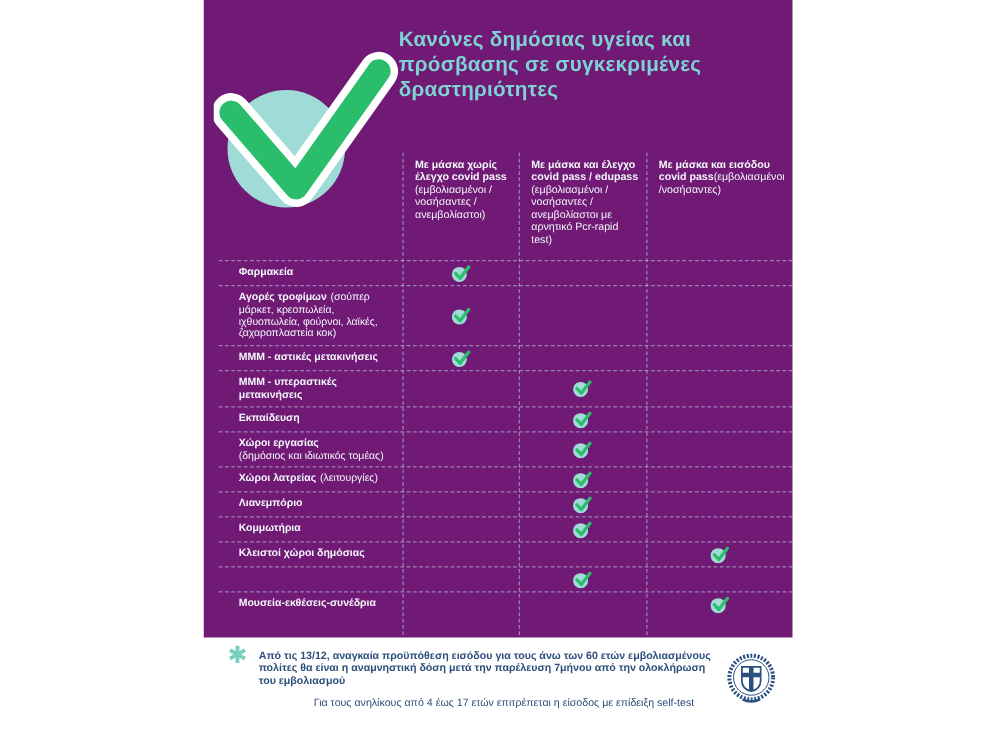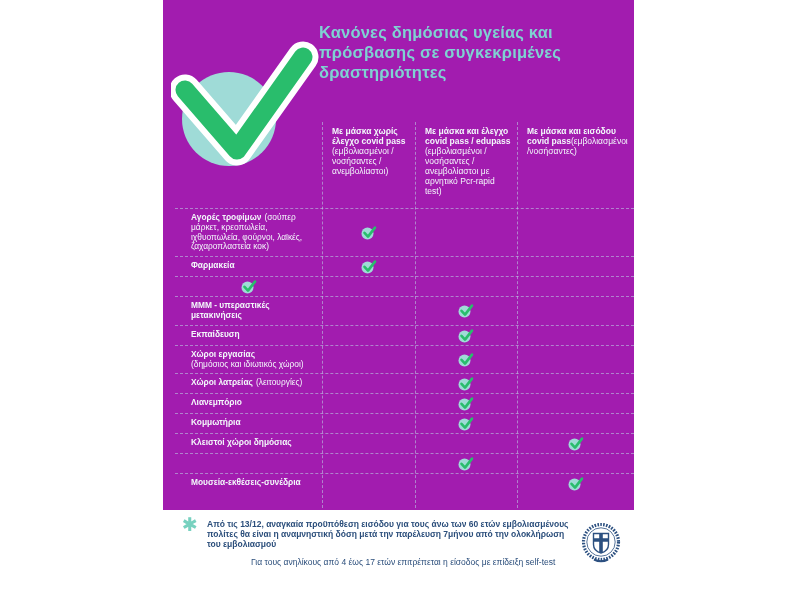--- a/index.html
+++ b/index.html
@@ -3,21 +3,21 @@
 <meta charset="utf-8">
 <style>
   html,body{margin:0;padding:0;}
   body{
     width:800px;height:589px;position:relative;background:#ffffff;
     font-family:"Liberation Sans","DejaVu Sans",sans-serif;
     -webkit-font-smoothing:antialiased;overflow:hidden;
   }
   .panel{
     position:absolute;left:163px;top:0;width:471px;height:510px;
-    background:#a21caf;overflow:hidden;
+    background:#701a75;overflow:hidden;
   }
   
   .logo-circle{
     position:absolute;left:19px;top:72px;width:94px;height:94px;
     border-radius:50%;background:#9fdbd7;
   }
   .logo-check{position:absolute;left:8px;top:38px;width:148px;height:128px;}
   
   .title{
     position:absolute;left:156px;top:22px;width:262px;
@@ -88,44 +88,45 @@
       <div class="hdr-cell"></div>
 
   <div class="hdr-cell"><span class="hb">Με μάσκα χωρίς έλεγχο covid pass</span><span class="hn">(εμβολιασμένοι / νοσήσαντες / ανεμβολίαστοι)</span></div>
 
   <div class="hdr-cell"><span class="hb">Με μάσκα και έλεγχο covid pass / edupass</span><span class="hn">(εμβολιασμένοι / νοσήσαντες / ανεμβολίαστοι με αρνητικό Pcr-rapid test)</span></div>
 
   <div class="hdr-cell inline-note"><span class="hb">Με μάσκα και εισόδου covid pass</span><span class="hn">(εμβολιασμένοι /νοσήσαντες)</span></div>
 </div>
     <div id="rows">
   <div class="row">
+    <div class="label-cell"><b>Φαρμακεία</b></div>
+    <div class="check-cell">
+  <svg class="cell-check" viewBox="0 0 16 15">
+    <circle cx="6.5" cy="8.5" r="6" fill="#9fdbd7"></circle>
+    <path d="M3.5 7.8 L7 11.6 L14 2.6" fill="none" stroke="#29bd6c" stroke-width="2.6" stroke-linecap="round" stroke-linejoin="round"></path>
+  </svg>
+</div>
+    <div class="check-cell"></div>
+    <div class="check-cell"></div>
+  </div>
+
+  <div class="row">
     <div class="label-cell"><b>Αγορές τροφίμων</b><span class="note">(σούπερ μάρκετ, κρεοπωλεία, ιχθυοπωλεία, φούρνοι, λαϊκές, ζαχαροπλαστεία κοκ)</span></div>
     <div class="check-cell">
   <svg class="cell-check" viewBox="0 0 16 15">
     <circle cx="6.5" cy="8.5" r="6" fill="#9fdbd7"></circle>
     <path d="M3.5 7.8 L7 11.6 L14 2.6" fill="none" stroke="#29bd6c" stroke-width="2.6" stroke-linecap="round" stroke-linejoin="round"></path>
   </svg>
 </div>
     <div class="check-cell"></div>
     <div class="check-cell"></div>
   </div>
 
   <div class="row">
-    <div class="label-cell"><b>Φαρμακεία</b></div>
-    <div class="check-cell">
-  <svg class="cell-check" viewBox="0 0 16 15">
-    <circle cx="6.5" cy="8.5" r="6" fill="#9fdbd7"></circle>
-    <path d="M3.5 7.8 L7 11.6 L14 2.6" fill="none" stroke="#29bd6c" stroke-width="2.6" stroke-linecap="round" stroke-linejoin="round"></path>
-  </svg>
-</div>
-    <div class="check-cell"></div>
-    <div class="check-cell"></div>
-  </div>
-
-  <div class="row">
+    <div class="label-cell"><b>ΜΜΜ - αστικές μετακινήσεις</b></div>
     <div class="check-cell">
   <svg class="cell-check" viewBox="0 0 16 15">
     <circle cx="6.5" cy="8.5" r="6" fill="#9fdbd7"></circle>
     <path d="M3.5 7.8 L7 11.6 L14 2.6" fill="none" stroke="#29bd6c" stroke-width="2.6" stroke-linecap="round" stroke-linejoin="round"></path>
   </svg>
 </div>
     <div class="check-cell"></div>
     <div class="check-cell"></div>
   </div>
 
@@ -147,21 +148,21 @@
     <div class="check-cell">
   <svg class="cell-check" viewBox="0 0 16 15">
     <circle cx="6.5" cy="8.5" r="6" fill="#9fdbd7"></circle>
     <path d="M3.5 7.8 L7 11.6 L14 2.6" fill="none" stroke="#29bd6c" stroke-width="2.6" stroke-linecap="round" stroke-linejoin="round"></path>
   </svg>
 </div>
     <div class="check-cell"></div>
   </div>
 
   <div class="row">
-    <div class="label-cell"><b>Χώροι εργασίας</b><span class="note block">(δημόσιος και ιδιωτικός χώροι)</span></div>
+    <div class="label-cell"><b>Χώροι εργασίας</b><span class="note block">(δημόσιος και ιδιωτικός τομέας)</span></div>
     <div class="check-cell"></div>
     <div class="check-cell">
   <svg class="cell-check" viewBox="0 0 16 15">
     <circle cx="6.5" cy="8.5" r="6" fill="#9fdbd7"></circle>
     <path d="M3.5 7.8 L7 11.6 L14 2.6" fill="none" stroke="#29bd6c" stroke-width="2.6" stroke-linecap="round" stroke-linejoin="round"></path>
   </svg>
 </div>
     <div class="check-cell"></div>
   </div>
 

